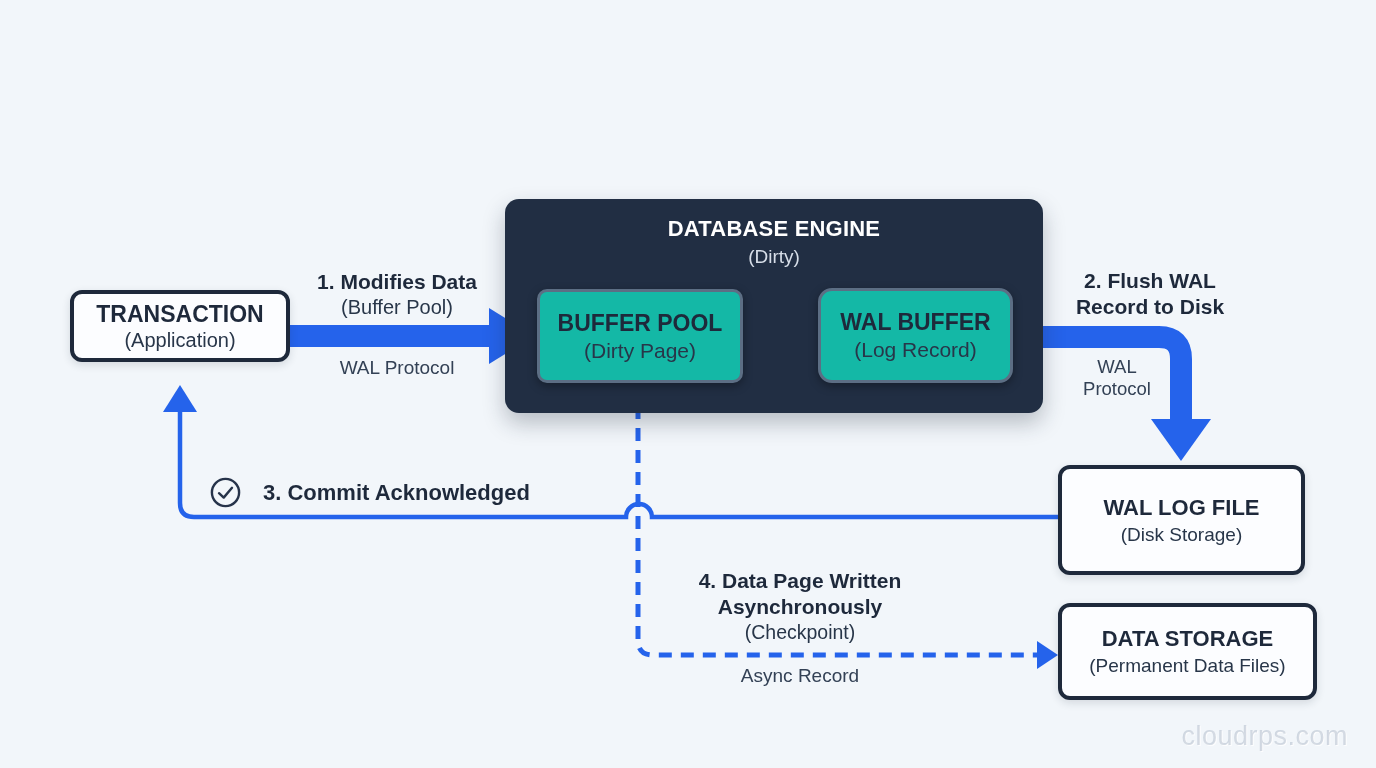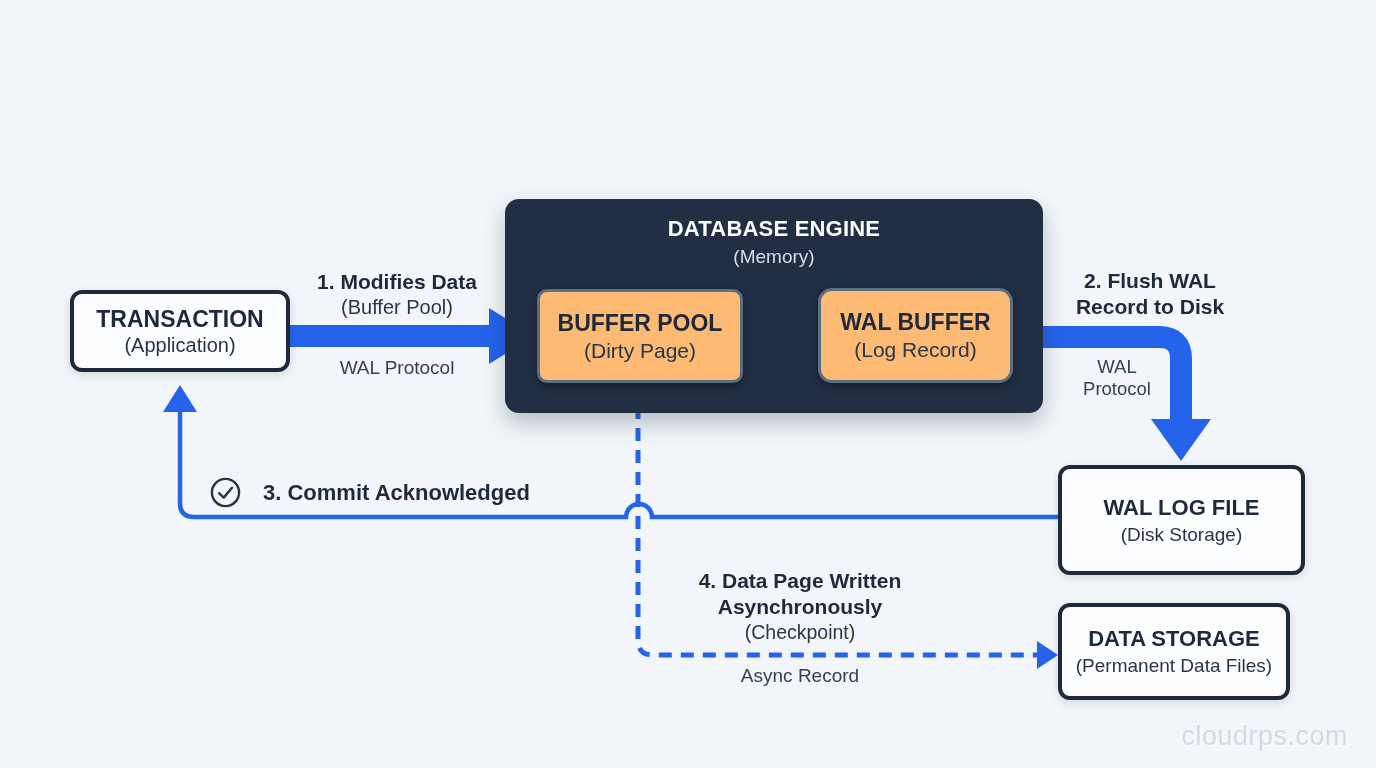--- a/index.html
+++ b/index.html
@@ -31,52 +31,52 @@
     border:4px solid #1E293B;
     border-radius:12px;
     display:flex;flex-direction:column;align-items:center;justify-content:center;
     box-shadow:0 3px 8px rgba(30,41,59,0.14);
     box-sizing:border-box;
     text-align:center;
   }
   .node .node-title{font-weight:bold;font-size:22px;color:#1E293B;line-height:28px;}
   .node .node-sub{font-size:19px;color:#283649;line-height:25px;}
 
-  #node-transaction{left:70px;top:290px;width:220px;height:82px;}
+  #node-transaction{left:70px;top:290px;width:220px;height:72px;}
   #node-transaction .node-title{font-size:23px;}
   #node-transaction .node-sub{font-size:20px;}
 
   #engine{
     position:absolute;left:505px;top:199px;width:538px;height:214px;
     background:#212E43;border-radius:14px;
     box-shadow:0 10px 22px rgba(30,41,59,0.28);
   }
   #engine .engine-title{
     margin-top:17px;text-align:center;
     font-size:22px;font-weight:bold;color:#FFFFFF;letter-spacing:0.2px;
   }
   #engine .engine-sub{
     text-align:center;font-size:19px;color:#D7DEE8;margin-top:4px;
   }
   .inner-node{
     position:absolute;
-    background:#fdba74;
+    background:#14b8a6;
     border:3px solid #5C6E84;
     border-radius:10px;
     display:flex;flex-direction:column;align-items:center;justify-content:center;
     box-shadow:0 3px 10px rgba(0,0,0,0.35);
     box-sizing:border-box;text-align:center;
   }
   .inner-node .node-title{font-weight:bold;font-size:23px;color:#1E293B;line-height:29px;}
   .inner-node .node-sub{font-size:21px;color:#283649;line-height:26px;}
   #node-bufferpool{left:32px;top:90px;width:206px;height:94px;}
   #node-walbuffer{left:313px;top:89px;width:195px;height:95px;border-radius:14px;}
 
   #node-wallog{left:1058px;top:465px;width:247px;height:110px;}
-  #node-datastorage{left:1058px;top:603px;width:232px;height:97px;}
+  #node-datastorage{left:1058px;top:603px;width:259px;height:97px;}
   #node-datastorage .node-sub{font-size:19px;}
 
   .lbl{position:absolute;text-align:center;transform:translateX(-50%);white-space:nowrap;}
   .lbl .b{display:block;font-weight:bold;font-size:21px;color:#1E293B;line-height:26px;}
   .lbl .r{display:block;font-size:20px;color:#283649;line-height:25px;}
   .lbl .m{display:block;font-size:19px;color:#334155;line-height:23px;}
 
   #lbl-step1{left:397px;top:269px;}
   #lbl-step1-proto{left:397px;top:356px;}
   #lbl-step2{left:1150px;top:268px;}
@@ -124,21 +124,21 @@
     <polygon class="grayfill" points="799,326 799,348 819,337"></polygon>
   </svg>
 
   <div class="node" id="node-transaction">
     <div class="node-title">TRANSACTION</div>
     <div class="node-sub">(Application)</div>
   </div>
 
   <div id="engine">
     <div class="engine-title">DATABASE ENGINE</div>
-    <div class="engine-sub">(Memory)</div>
+    <div class="engine-sub">(Dirty)</div>
 
     <div class="inner-node" id="node-bufferpool">
       <div class="node-title">BUFFER POOL</div>
       <div class="node-sub">(Dirty Page)</div>
     </div>
 
     <div class="inner-node" id="node-walbuffer">
       <div class="node-title">WAL BUFFER</div>
       <div class="node-sub">(Log Record)</div>
     </div>

